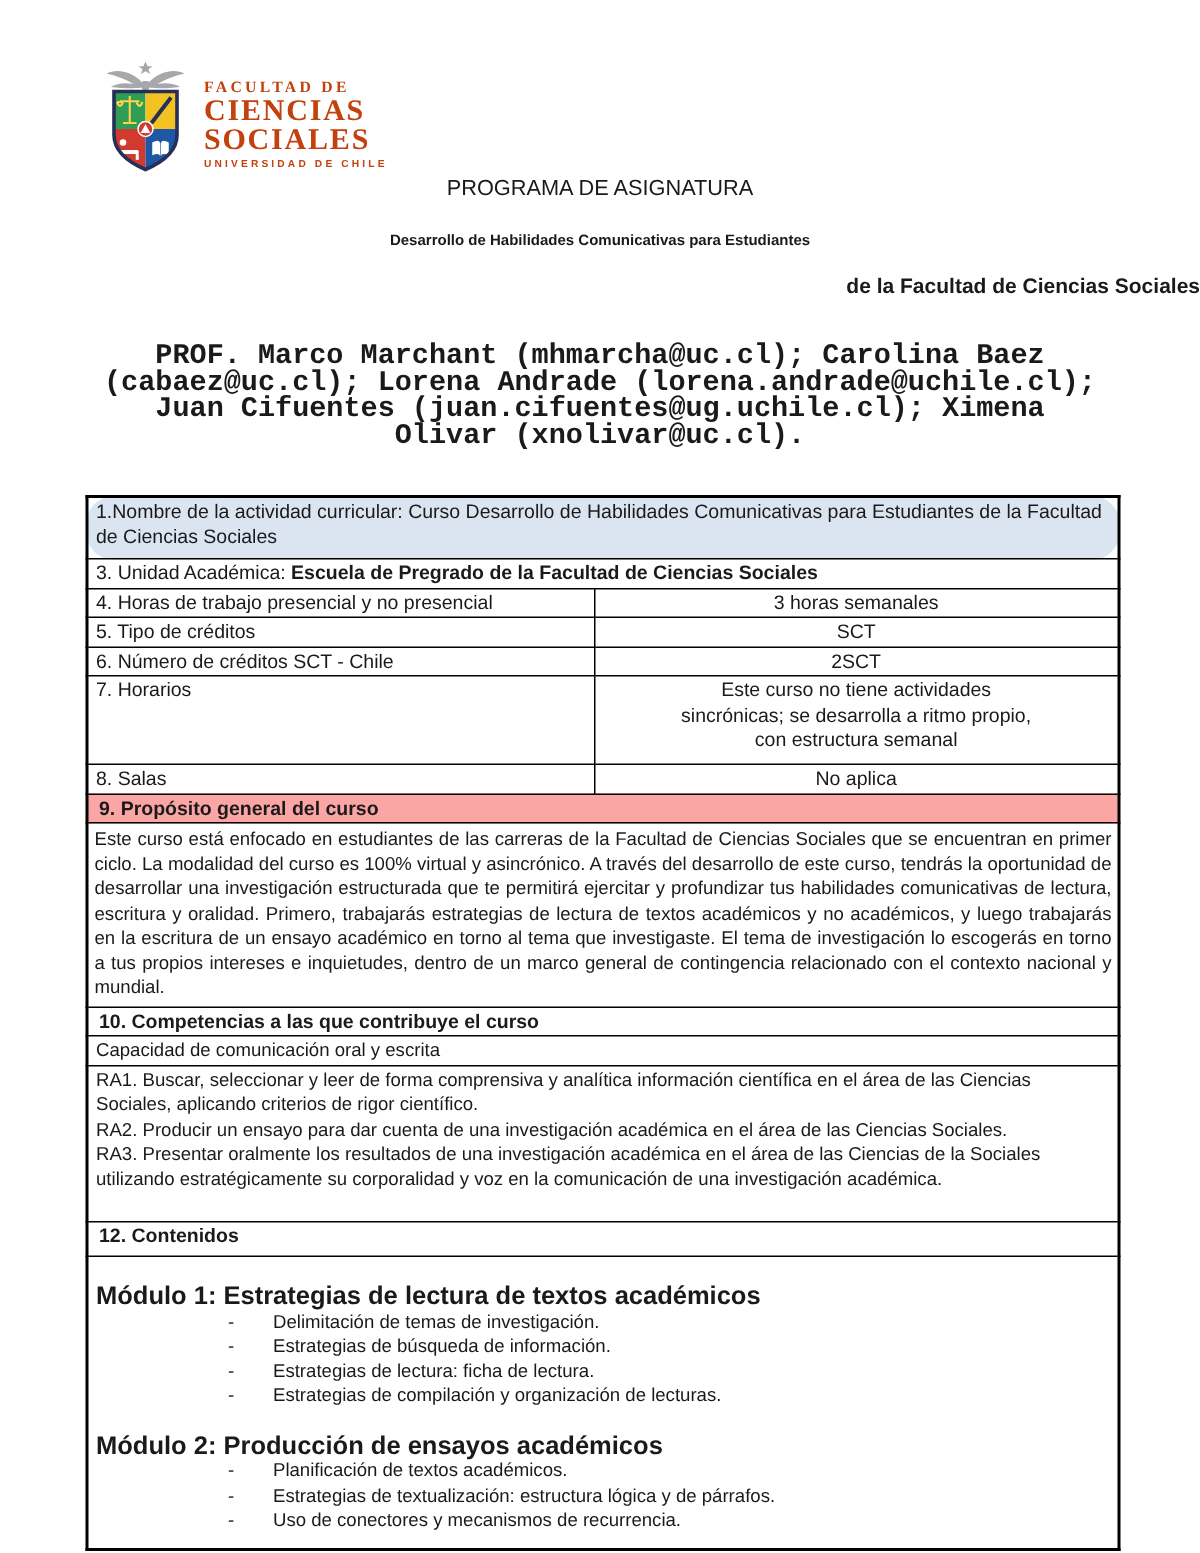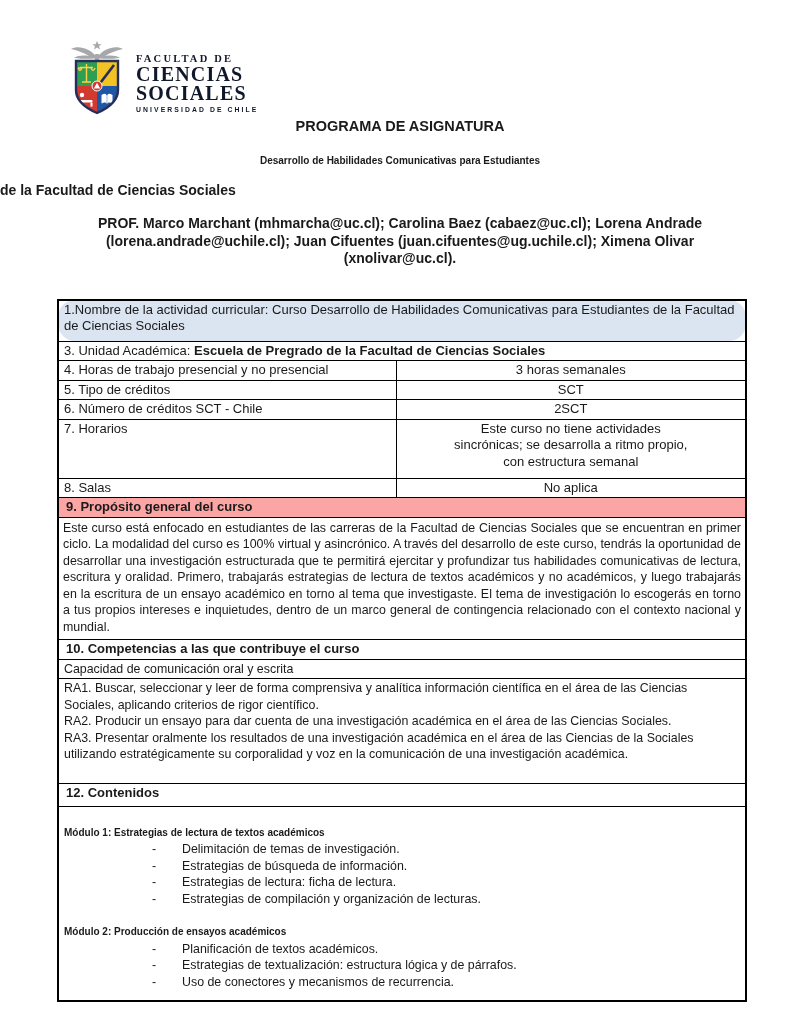--- a/index.html
+++ b/index.html
@@ -7,29 +7,29 @@
     position:relative;
     width:800px;height:1035px;
     background:#ffffff;
     font-family:"Liberation Sans","DejaVu Sans",sans-serif;
     color:#1a1a1a;
     overflow:hidden;
   }
   
   .logo{position:absolute;top:40px;left:66px;display:flex;align-items:flex-start;}
   .logo-svg{width:62px;height:78px;display:block;}
-  .logo-text{margin-left:8px;padding-top:13px;color:#0f172a;}
+  .logo-text{margin-left:8px;padding-top:13px;color:#c2410c;}
   .logo-fac{font-family:"Liberation Serif","DejaVu Serif",serif;font-size:10.5px;font-weight:700;letter-spacing:2.2px;line-height:12px;}
   .logo-big{font-family:Liberation Serif, serif;font-size:20px;font-weight:700;letter-spacing:1.2px;line-height:19px;}
   .logo-univ{font-size:6.8px;font-weight:700;letter-spacing:2.1px;line-height:10px;margin-top:2px;}
   
-  .doc-title{margin-top:118px;text-align:center;font-weight:700;font-size:14.5px;}
+  .doc-title{margin-top:118px;text-align:center;font-weight:400;font-size:14.5px;}
   .course-title-1{margin-top:21px;text-align:center;font-weight:700;font-size:10px;}
-  .course-title-2{margin-top:16px;text-align:left;font-weight:700;font-size:14px;}
-  .professors{margin:17px auto 0 auto;max-width:665px;text-align:center;font-weight:700;font-size:14px;line-height:17.5px;}
+  .course-title-2{margin-top:16px;text-align:right;font-weight:700;font-size:14px;}
+  .professors{margin:31px auto 0 auto;max-width:665px;text-align:center;font-weight:700;font-size:19px;line-height:17.5px;font-family:Liberation Mono, monospace;}
   
   table.prog{
     border-collapse:collapse;
     table-layout:fixed;
     width:688px;
     margin:31px 0 0 57px;
     border:2px solid #000;
     font-size:13px;
   }
   table.prog td{
@@ -44,21 +44,21 @@
   .bg-blue2{background:#dfe4ee;}
   td.rcol{text-align:center;margin-left:44px;}
   .r2 td{font-size:12.4px;white-space:pre-wrap;}
   .sec-head{font-weight:700;padding-left:7px !important;}
   .sec-body{font-size:12.4px;}
   .just{text-align:justify;line-height:15.6px;padding:2px 4px 4px 4px !important;min-height:92px;}
   .s10-body{min-height:36px;}
   .s11-body{padding-bottom:20px !important;line-height:16.2px;}
   .s12-body{padding-bottom:10px !important;line-height:16.2px;}
   .spacer{height:15px;}
-  .module-title{font-weight:700;font-size:10px;margin-top:2px;}
+  .module-title{font-weight:700;font-size:17px;margin-top:2px;}
   .bullet{padding-left:88px;display:flex;}
   .bullet::before{content:"-";width:30px;flex:0 0 30px;}
   .val-line{line-height:16.5px;}
 </style>
 </head>
 <body>
 
 <div class="page">
 
   <div class="logo">

